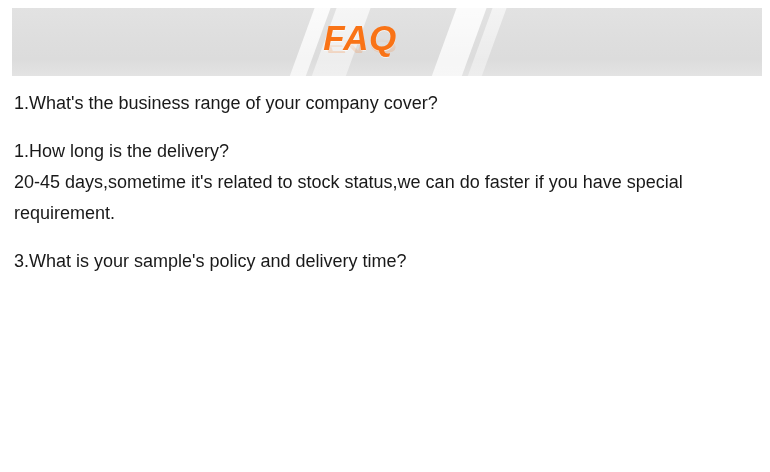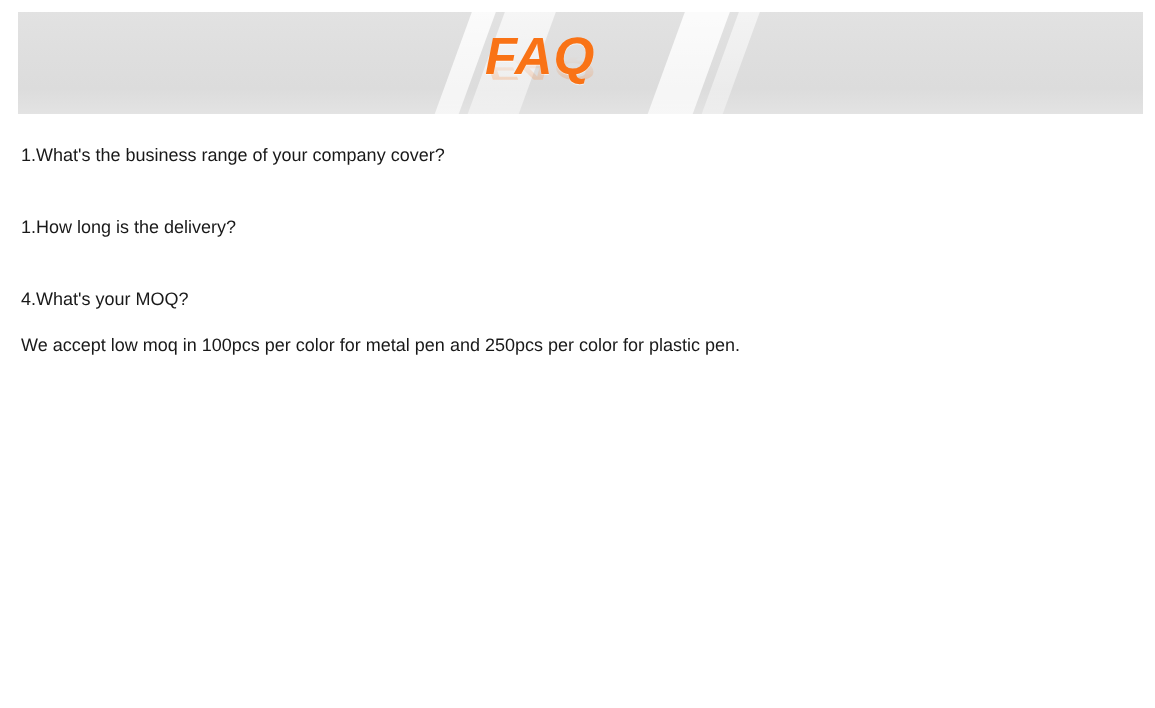--- a/index.html
+++ b/index.html
@@ -92,21 +92,21 @@
   }
   .faq-item {
     margin-bottom: 17px;
   }
   .faq-item:last-child {
     margin-bottom: 0;
   }
   .faq-question,
   .faq-answer {
     font-family: "Liberation Sans", sans-serif;
-    font-size: 12px;
+    font-size: 18px;
     color: #191919;
     line-height: 31px;
     white-space: normal;
   }
 </style>
 </head>
 <body>
 
 <div id="page">
 
@@ -125,26 +125,24 @@
   </div>
 
   <div class="faq-body">
 
     <div class="faq-item">
       <div class="faq-question">1.What's the business range of your company cover?</div>
     </div>
 
     <div class="faq-item">
       <div class="faq-question">1.How long is the delivery?</div>
+      <div class="faq-answer">20-45 days,sometime it's related to stock status,we can do faster if you have special requirement.</div>
     </div>
 
     <div class="faq-item">
+      <div class="faq-question">3.What is your sample's policy and delivery time?</div>
     </div>
 
-    <div class="faq-item">
-      <div class="faq-question">4.What's your MOQ?</div>
-      <div class="faq-answer">We accept low moq in 100pcs per color for metal pen and 250pcs per color for plastic pen.</div>
-    </div>
 
 
   </div>
 
 </div>
 
 </body></html>

